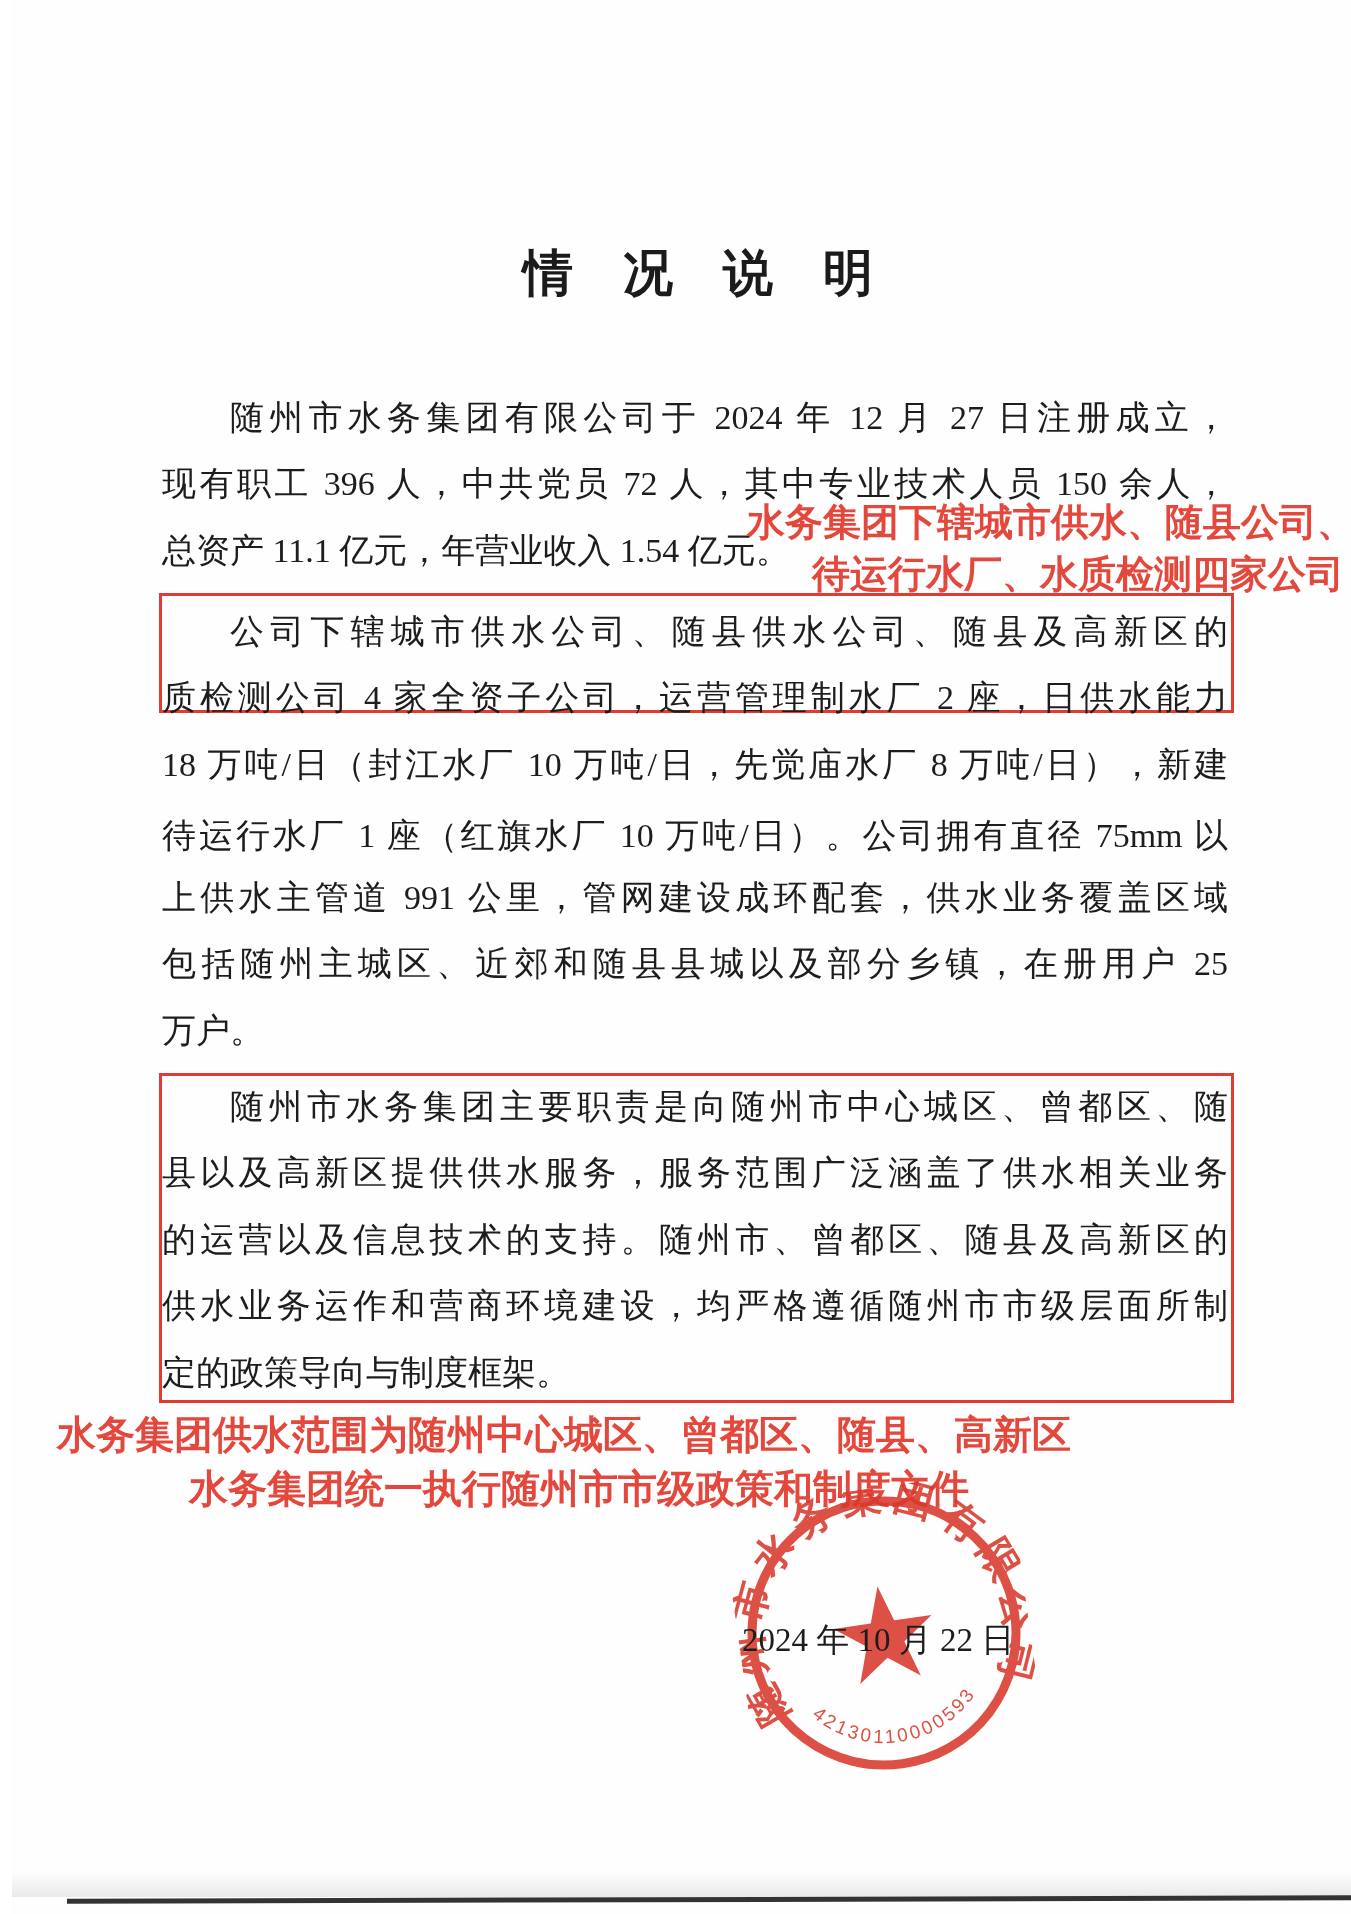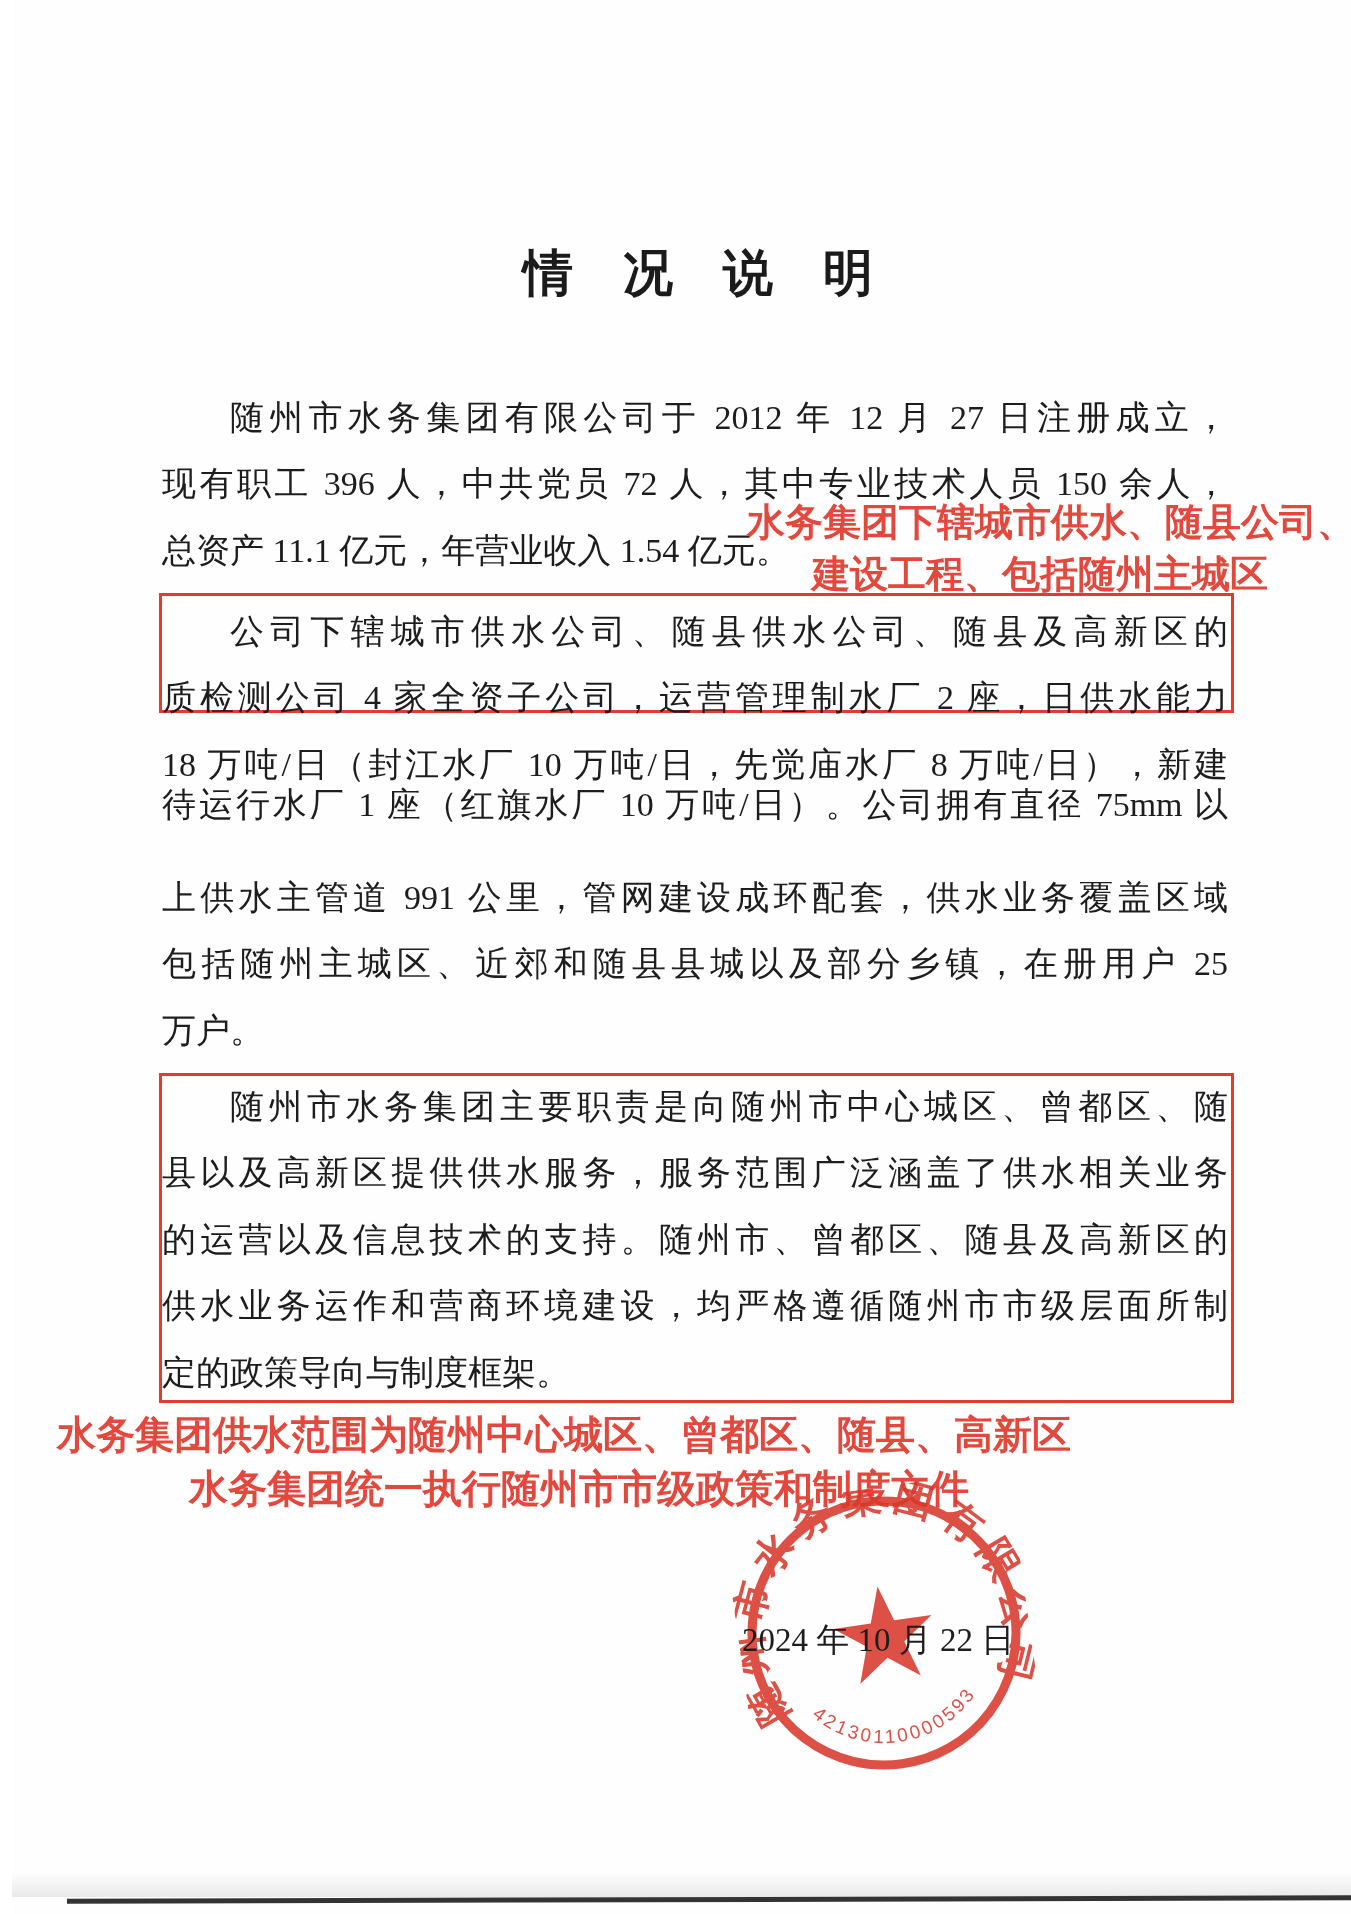--- a/index.html
+++ b/index.html
@@ -51,33 +51,33 @@
     background:linear-gradient(#ffffff, #e9e9e9);
   }
 </style>
 </head>
 <body>
 
 <div class="page">
 
   <div class="doc-title">情　况　说　明</div>
 
-  <div class="bline indent" style="top:396px">随州市水务集团有限公司于 2012 年 12 月 27 日注册成立，</div>
+  <div class="bline indent" style="top:396px">随州市水务集团有限公司于 2024 年 12 月 27 日注册成立，</div>
   <div class="bline" style="top:462px">现有职工 396 人，中共党员 72 人，其中专业技术人员 150 余人，</div>
   <div class="bline last" style="top:529px">总资产 11.1 亿元，年营业收入 1.54 亿元。</div>
 
   <div class="rednote note1a">水务集团下辖城市供水、随县公司、</div>
-  <div class="rednote note1b">建设工程、包括随州主城区</div>
+  <div class="rednote note1b">待运行水厂、水质检测四家公司</div>
 
   <div class="redbox box1"></div>
 
   <div class="bline indent" style="top:610px">公司下辖城市供水公司、随县供水公司、随县及高新区的</div>
   <div class="bline" style="top:676px">质检测公司 4 家全资子公司，运营管理制水厂 2 座，日供水能力</div>
   <div class="bline" style="top:743px">18 万吨/日（封江水厂 10 万吨/日，先觉庙水厂 8 万吨/日），新建</div>
-  <div class="bline" style="top:783px">待运行水厂 1 座（红旗水厂 10 万吨/日）。公司拥有直径 75mm 以</div>
+  <div class="bline" style="top:814px">待运行水厂 1 座（红旗水厂 10 万吨/日）。公司拥有直径 75mm 以</div>
   <div class="bline" style="top:876px">上供水主管道 991 公里，管网建设成环配套，供水业务覆盖区域</div>
   <div class="bline" style="top:942px">包括随州主城区、近郊和随县县城以及部分乡镇，在册用户 25</div>
   <div class="bline last" style="top:1009px">万户。</div>
 
   <div class="redbox box2"></div>
 
   <div class="bline indent" style="top:1085px">随州市水务集团主要职责是向随州市中心城区、曾都区、随</div>
   <div class="bline" style="top:1151px">县以及高新区提供供水服务，服务范围广泛涵盖了供水相关业务</div>
   <div class="bline" style="top:1284px">供水业务运作和营商环境建设，均严格遵循随州市市级层面所制</div>
   <div class="bline" style="top:1218px">的运营以及信息技术的支持。随州市、曾都区、随县及高新区的</div>

